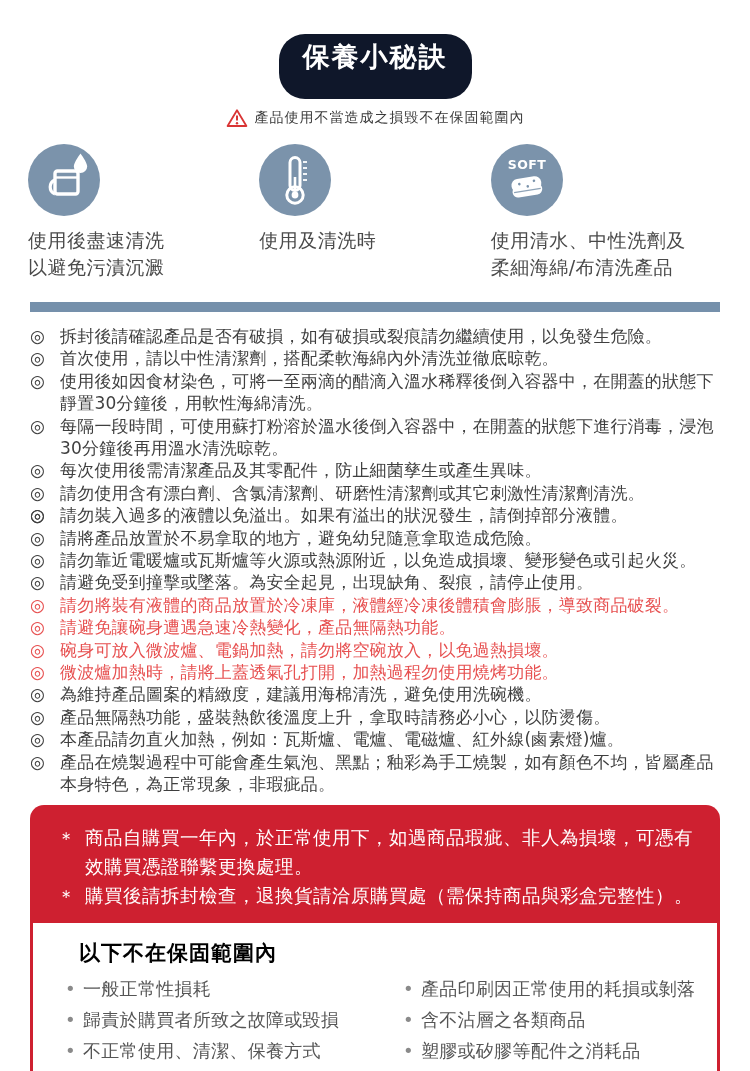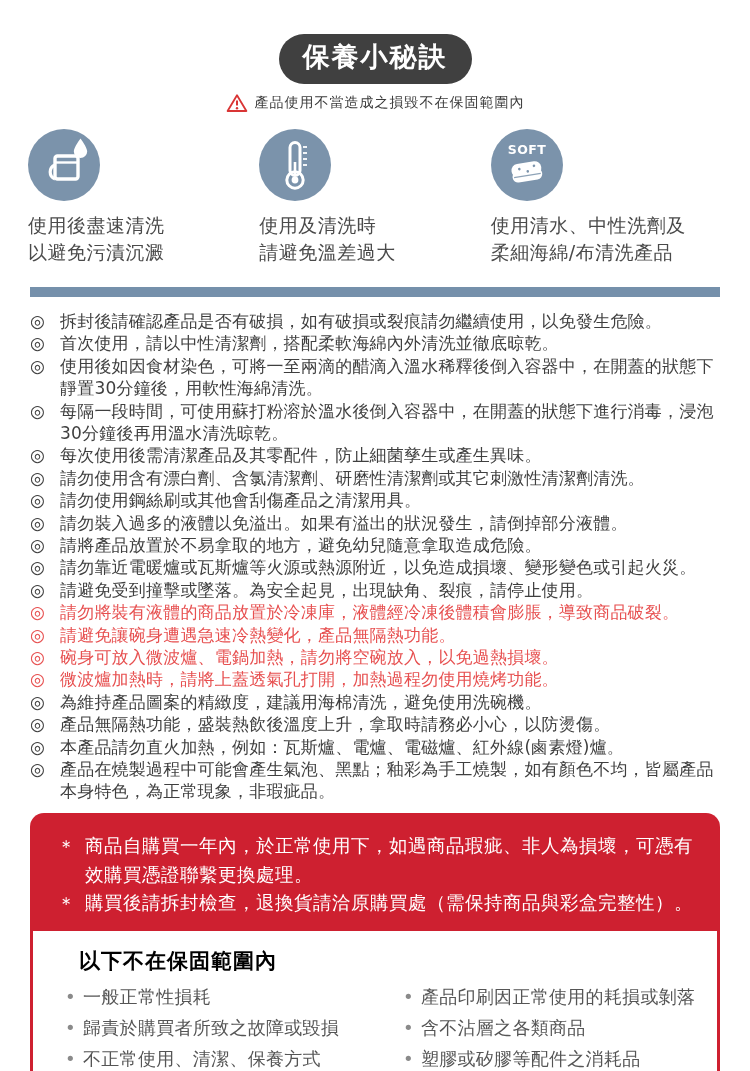--- a/index.html
+++ b/index.html
@@ -7,23 +7,23 @@
   body {
     width:750px; height:1071px; margin:0 auto; overflow:hidden;
     font-family:"DejaVu Sans","Liberation Sans",sans-serif;
     color:#3f3f3f;
   }
   .page { padding-top:34px; }
 
   
   .badge-wrap { text-align:center; }
   .badge {
-    display:inline-block; background:#404040; color:#fff;
+    display:inline-block; background:#0f172a; color:#fff;
     font-size:27px; font-weight:bold; letter-spacing:2px;
-    padding:5px 24px 9px; border-radius:26px;
+    padding:5px 24px 24px; border-radius:26px;
   }
   .warning-row {
     margin-top:9px; display:flex; justify-content:center; align-items:center;
     gap:7px; font-size:14px; color:#3a3a3a; letter-spacing:1px;
   }
 
   
   .icons-row {
     margin:16px 28px 0; display:flex; justify-content:center;
   }
@@ -116,21 +116,20 @@
           <circle cx="36" cy="51" r="3.4" fill="#fff"></circle>
           <line x1="36" y1="33" x2="36" y2="47" stroke="#fff" stroke-width="2.6"></line>
           <line x1="44" y1="18" x2="48" y2="18" stroke="#fff" stroke-width="1.8"></line>
           <line x1="44" y1="24" x2="48" y2="24" stroke="#fff" stroke-width="1.8"></line>
           <line x1="44" y1="30" x2="48" y2="30" stroke="#fff" stroke-width="1.8"></line>
           <line x1="44" y1="36" x2="48" y2="36" stroke="#fff" stroke-width="1.8"></line>
         </svg>
       </span>
       <div class="icon-caption">
         <div>使用及清洗時</div>
-        <div>請避免溫差過大</div>
       </div>
     </div>
 
     <div class="icon-col">
       <span class="icon-circle">
         <svg width="72" height="72" viewBox="0 0 72 72">
           <circle cx="36" cy="36" r="36" fill="#7b93ab"></circle>
           <text x="36" y="25" text-anchor="middle" font-family="DejaVu Sans, sans-serif" font-size="12.5" font-weight="bold" fill="#fff" letter-spacing="0.5">SOFT</text>
           <g transform="rotate(-9 36 44)">
             <rect x="21" y="41" width="30" height="11" rx="5.5" fill="#fff"></rect>
@@ -151,21 +150,21 @@
 
   <div class="divider-bar"></div>
 
   <ul class="notes" id="notes-list">
       <li><span class="marker">◎</span><span>拆封後請確認產品是否有破損，如有破損或裂痕請勿繼續使用，以免發生危險。</span></li>
       <li><span class="marker">◎</span><span>首次使用，請以中性清潔劑，搭配柔軟海綿內外清洗並徹底晾乾。</span></li>
       <li><span class="marker">◎</span><span>使用後如因食材染色，可將一至兩滴的醋滴入溫水稀釋後倒入容器中，在開蓋的狀態下靜置30分鐘後，用軟性海綿清洗。</span></li>
       <li><span class="marker">◎</span><span>每隔一段時間，可使用蘇打粉溶於溫水後倒入容器中，在開蓋的狀態下進行消毒，浸泡30分鐘後再用溫水清洗晾乾。</span></li>
       <li><span class="marker">◎</span><span>每次使用後需清潔產品及其零配件，防止細菌孳生或產生異味。</span></li>
       <li><span class="marker">◎</span><span>請勿使用含有漂白劑、含氯清潔劑、研磨性清潔劑或其它刺激性清潔劑清洗。</span></li>
-      <li><span class="marker">◎</span><span>請勿使用鋼絲刷或其他會刮傷產品之清潔用具。</span></li>
+      <li><span class="marker">◎</span></li>
       <li><span class="marker">◎</span><span>請勿裝入過多的液體以免溢出。如果有溢出的狀況發生，請倒掉部分液體。</span></li>
       <li><span class="marker">◎</span><span>請將產品放置於不易拿取的地方，避免幼兒隨意拿取造成危險。</span></li>
       <li><span class="marker">◎</span><span>請勿靠近電暖爐或瓦斯爐等火源或熱源附近，以免造成損壞、變形變色或引起火災。</span></li>
       <li><span class="marker">◎</span><span>請避免受到撞擊或墜落。為安全起見，出現缺角、裂痕，請停止使用。</span></li>
       <li class="red"><span class="marker">◎</span><span>請勿將裝有液體的商品放置於冷凍庫，液體經冷凍後體積會膨脹，導致商品破裂。</span></li>
       <li class="red"><span class="marker">◎</span><span>請避免讓碗身遭遇急速冷熱變化，產品無隔熱功能。</span></li>
       <li class="red"><span class="marker">◎</span><span>碗身可放入微波爐、電鍋加熱，請勿將空碗放入，以免過熱損壞。</span></li>
       <li class="red"><span class="marker">◎</span><span>微波爐加熱時，請將上蓋透氣孔打開，加熱過程勿使用燒烤功能。</span></li>
       <li><span class="marker">◎</span><span>為維持產品圖案的精緻度，建議用海棉清洗，避免使用洗碗機。</span></li>
       <li><span class="marker">◎</span><span>產品無隔熱功能，盛裝熱飲後溫度上升，拿取時請務必小心，以防燙傷。</span></li>

